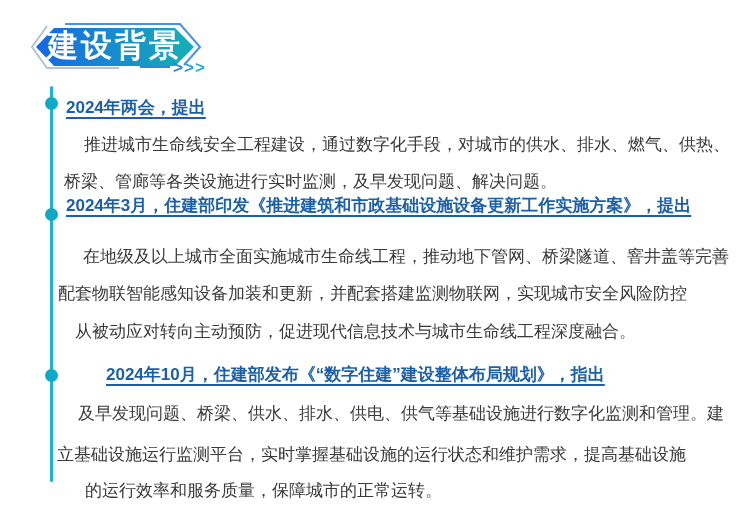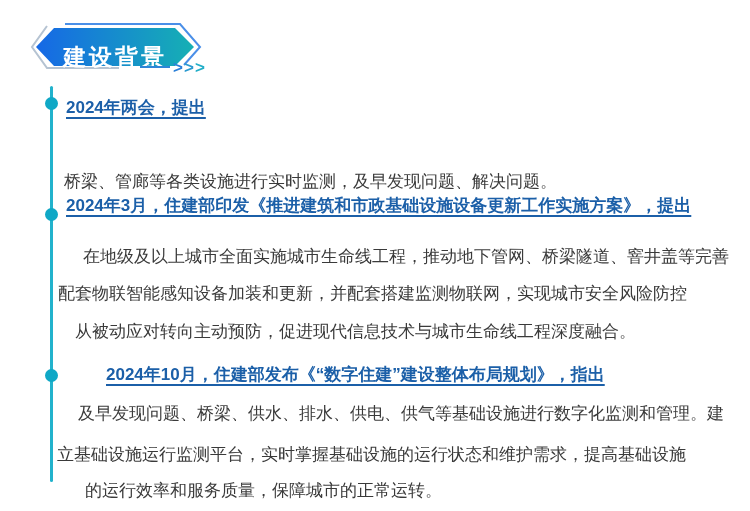--- a/index.html
+++ b/index.html
@@ -6,23 +6,23 @@
   .frame {
     position:relative; width:750px; height:511px; background:#ffffff;
     overflow:hidden;
     font-family:"Liberation Sans","DejaVu Sans",sans-serif;
   }
 
   
   .badge-wrap { position:absolute; left:33px; top:24px; width:180px; height:46px; }
   .badge-svg { position:absolute; left:0; top:0; width:180px; height:46px; overflow:visible; }
   .badge-label {
-    position:absolute; left:3px; top:12px; width:158px; height:43px;
+    position:absolute; left:3px; top:0; width:158px; height:43px;
     display:flex; align-items:center; justify-content:center;
-    color:#ffffff; font-weight:bold; font-size:23px; letter-spacing:3px;
+    color:#ffffff; font-weight:bold; font-size:31px; letter-spacing:3px;
   }
   .chevron-group { position:absolute; left:140px; top:58px; height:18px; display:flex; align-items:center; }
   .chevron-dash { width:30px; height:2px; background:#2e86d8; margin-right:2px; }
   .chev { font-weight:800; font-size:17px; line-height:17px; margin-left:1px; }
   .chev-1 { color:#2b7fd8; }
   .chev-2 { color:#2a9ad0; }
   .chev-3 { color:#22aec8; }
 
   
   .timeline-line {
@@ -79,20 +79,21 @@
     <span class="chev chev-2">&gt;</span>
     <span class="chev chev-3">&gt;</span>
   </div>
 
   <div class="timeline-line"></div>
   <div class="timeline-dot dot-1"></div>
   <div class="timeline-dot dot-2"></div>
   <div class="timeline-dot dot-3"></div>
 
   <div class="heading h-1">2024年两会，提出</div>
+  <div class="bline s1-l1">推进城市生命线安全工程建设，通过数字化手段，对城市的供水、排水、燃气、供热、</div>
   <div class="bline s1-l2">桥梁、管廊等各类设施进行实时监测，及早发现问题、解决问题。</div>
 
   <div class="heading h-2">2024年3月，住建部印发《推进建筑和市政基础设施设备更新工作实施方案》，提出</div>
   <div class="bline s2-l1">在地级及以上城市全面实施城市生命线工程，推动地下管网、桥梁隧道、窨井盖等完善</div>
   <div class="bline s2-l2">配套物联智能感知设备加装和更新，并配套搭建监测物联网，实现城市安全风险防控</div>
   <div class="bline s2-l3">从被动应对转向主动预防，促进现代信息技术与城市生命线工程深度融合。</div>
 
   <div class="heading h-3">2024年10月，住建部发布《“数字住建”建设整体布局规划》，指出</div>
   <div class="bline s3-l1">及早发现问题、桥梁、供水、排水、供电、供气等基础设施进行数字化监测和管理。建</div>
   <div class="bline s3-l2">立基础设施运行监测平台，实时掌握基础设施的运行状态和维护需求，提高基础设施</div>

